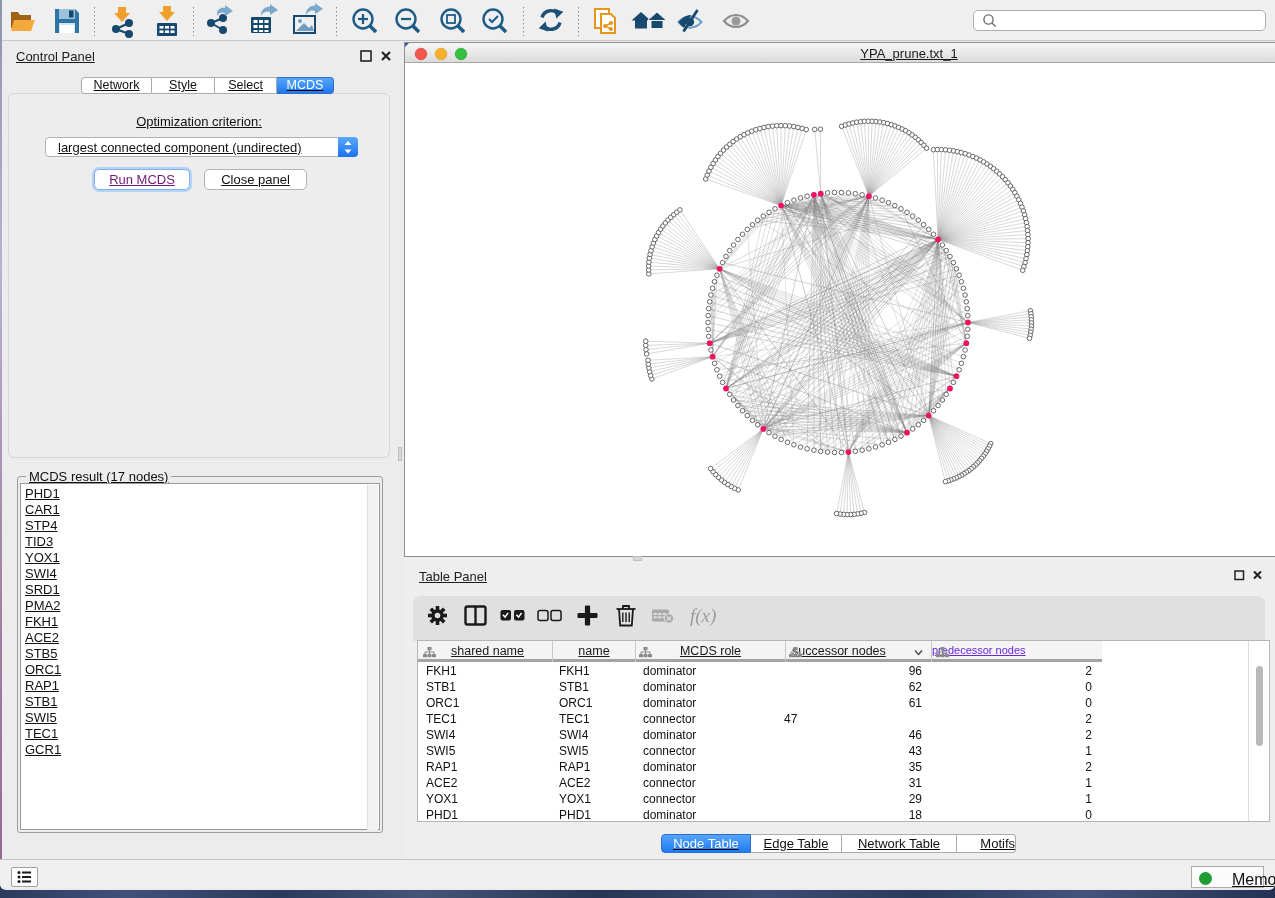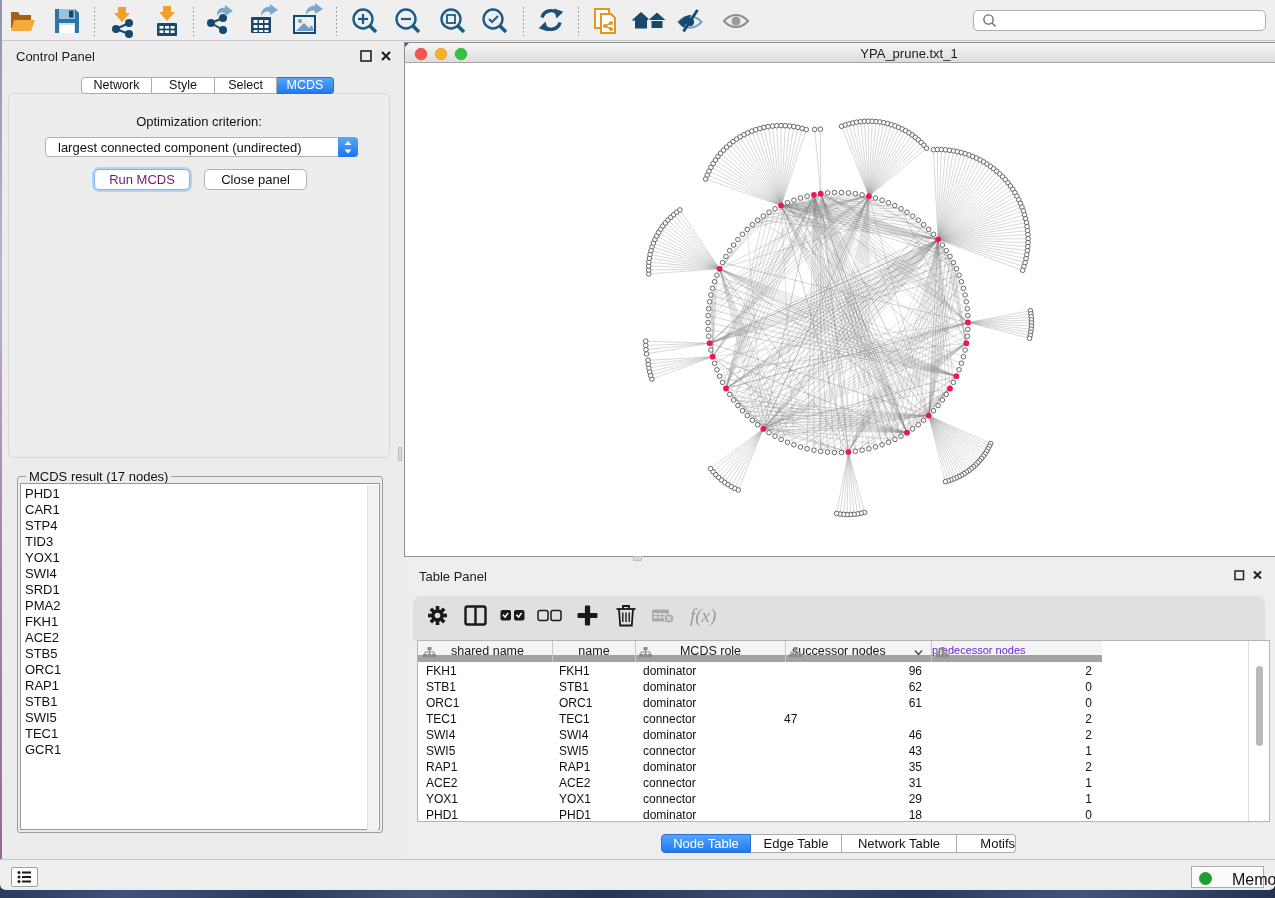--- a/index.html
+++ b/index.html
@@ -1,16 +1,16 @@
 <!DOCTYPE html>
 <html><head><meta charset="utf-8"><style>
 * { margin:0; padding:0; box-sizing:border-box; }
 body { width:1275px; height:898px; font-family:"Liberation Sans",sans-serif; background:#1a2030; overflow:hidden; position:relative; }
 #app { position:absolute; left:0; top:0; width:1275px; height:890px; background:#ececec; border-radius:0 0 6px 6px; overflow:hidden; }
-.abs { position:absolute; }
+.abs { position:absolute;text-decoration:underline; }
 </style></head><body>
 <div style="position:absolute;left:0;top:886px;width:1275px;height:12px;background:linear-gradient(90deg,#2b3b5e,#41517a 10%,#2a3a5c 22%,#465577 33%,#273554 47%,#3d4c72 60%,#293a5e 72%,#44537a 85%,#243353)"></div>
 <div id="app">
 
   <div class="abs" style="left:0;top:0;width:1275px;height:41px;background:#efefef;border-bottom:1px solid #c8c8c8"></div>
 
 <svg width="1275" height="41" style="position:absolute;left:0;top:0">
 
 <g stroke="#8a8a8a" stroke-width="1" stroke-dasharray="1.5,2.5">
 <line x1="94.5" y1="7" x2="94.5" y2="36"></line>
@@ -1128,21 +1128,21 @@
           </g>
         <circle cx="7" cy="3" r="4.6" fill="#a9a9a9" stroke="#e0e0e0" stroke-width="1"></circle>
         <path d="M5,1 L9,5 M9,1 L5,5" stroke="#e0e0e0" stroke-width="1.4"></path>
       </g>
 
       <text x="277" y="26" font-family="Liberation Serif,serif" font-style="italic" font-size="19" fill="#9b9b9b">f(x)</text>
     </svg>
 
     <div class="abs" style="left:13px;top:82px;width:853px;height:182px;background:#fff;border:1px solid #b5b5b5">
 
-      <div class="abs" style="left:0;top:0;width:684px;height:21px;background:#f4f4f4;border-bottom:7px solid #a3a3a3">
+      <div class="abs" style="left:0;top:0;width:684px;height:21px;background:#f4f4f4;border-bottom:3px solid #a3a3a3">
         <div class="abs" style="left:134px;top:0;width:1px;height:21px;background:#c9c9c9"></div>
         <div class="abs" style="left:217px;top:0;width:1px;height:21px;background:#c9c9c9"></div>
         <div class="abs" style="left:367px;top:0;width:1px;height:21px;background:#c9c9c9"></div>
         <div class="abs" style="left:513px;top:0;width:1px;height:21px;background:#c9c9c9"></div>
         <div class="abs" style="left:0;top:3px;width:135px;text-align:center;font-size:12.5px;color:#1a1a1a;text-indent:4px">shared name</div>
         <div class="abs" style="left:135px;top:3px;width:82px;text-align:center;font-size:12.5px;color:#1a1a1a">name</div>
         <div class="abs" style="left:218px;top:3px;width:149px;text-align:center;font-size:12.5px;color:#1a1a1a">MCDS role</div>
         <div class="abs" style="left:368px;top:3px;width:145px;font-size:12.5px;color:#1a1a1a;text-indent:6px">successor nodes</div>
         <div class="abs" style="left:514px;top:3px;width:170px;text-align:left;font-size:11px;color:#6d28d9">predecessor nodes</div>
         <svg width="10" height="7" style="position:absolute;left:496px;top:8px">

